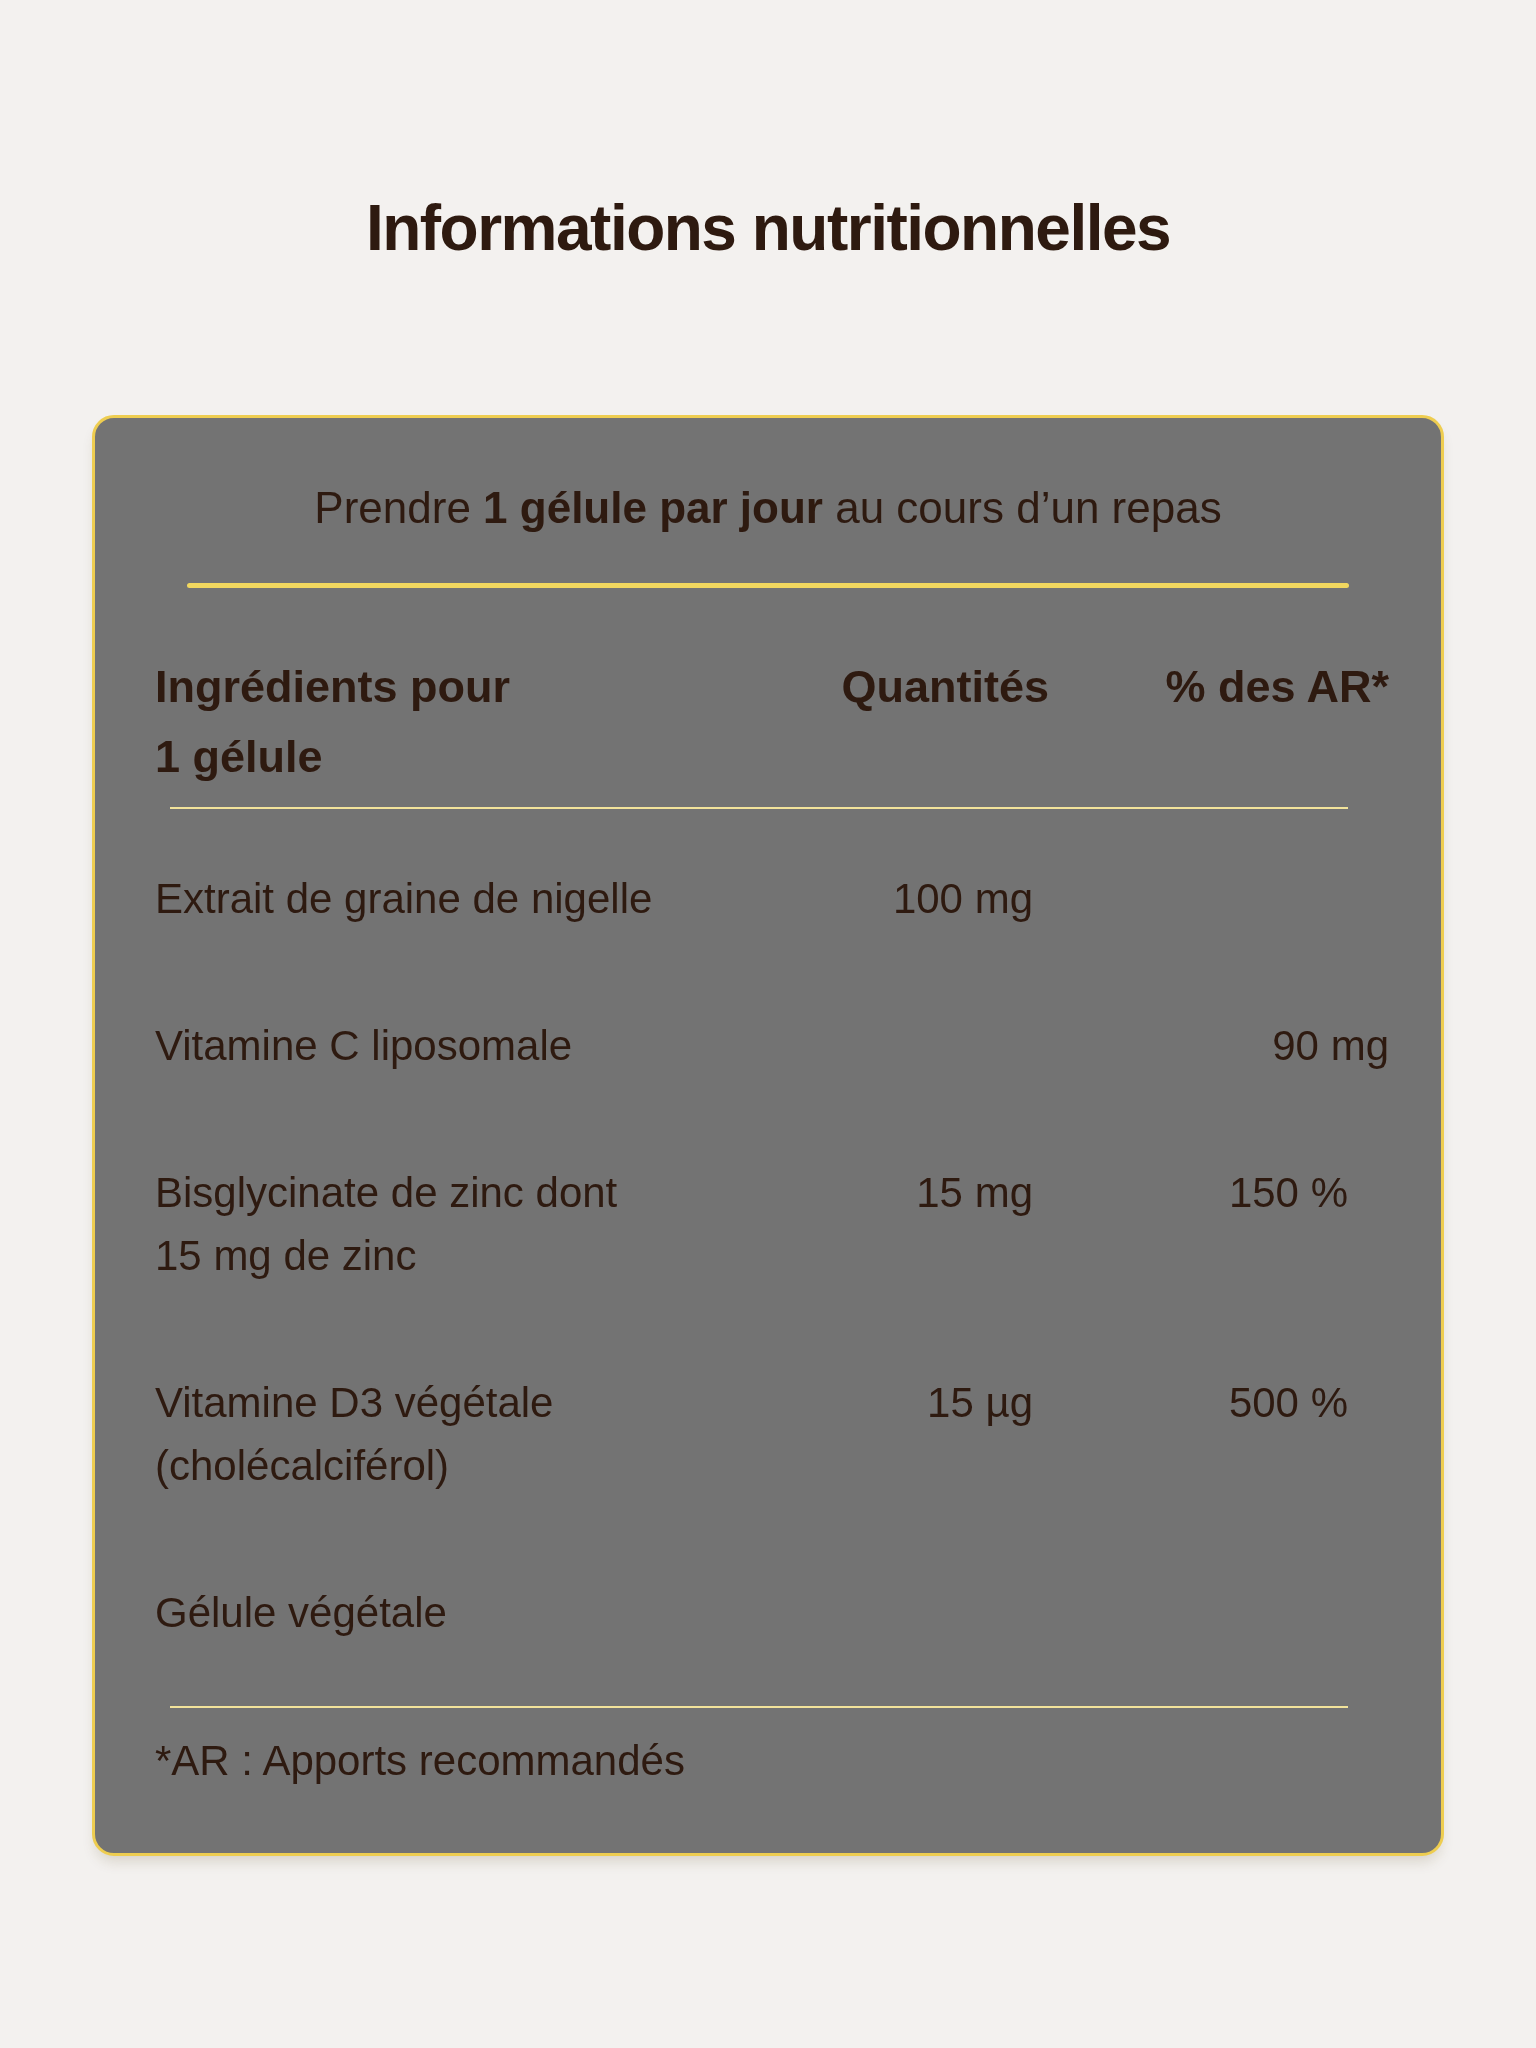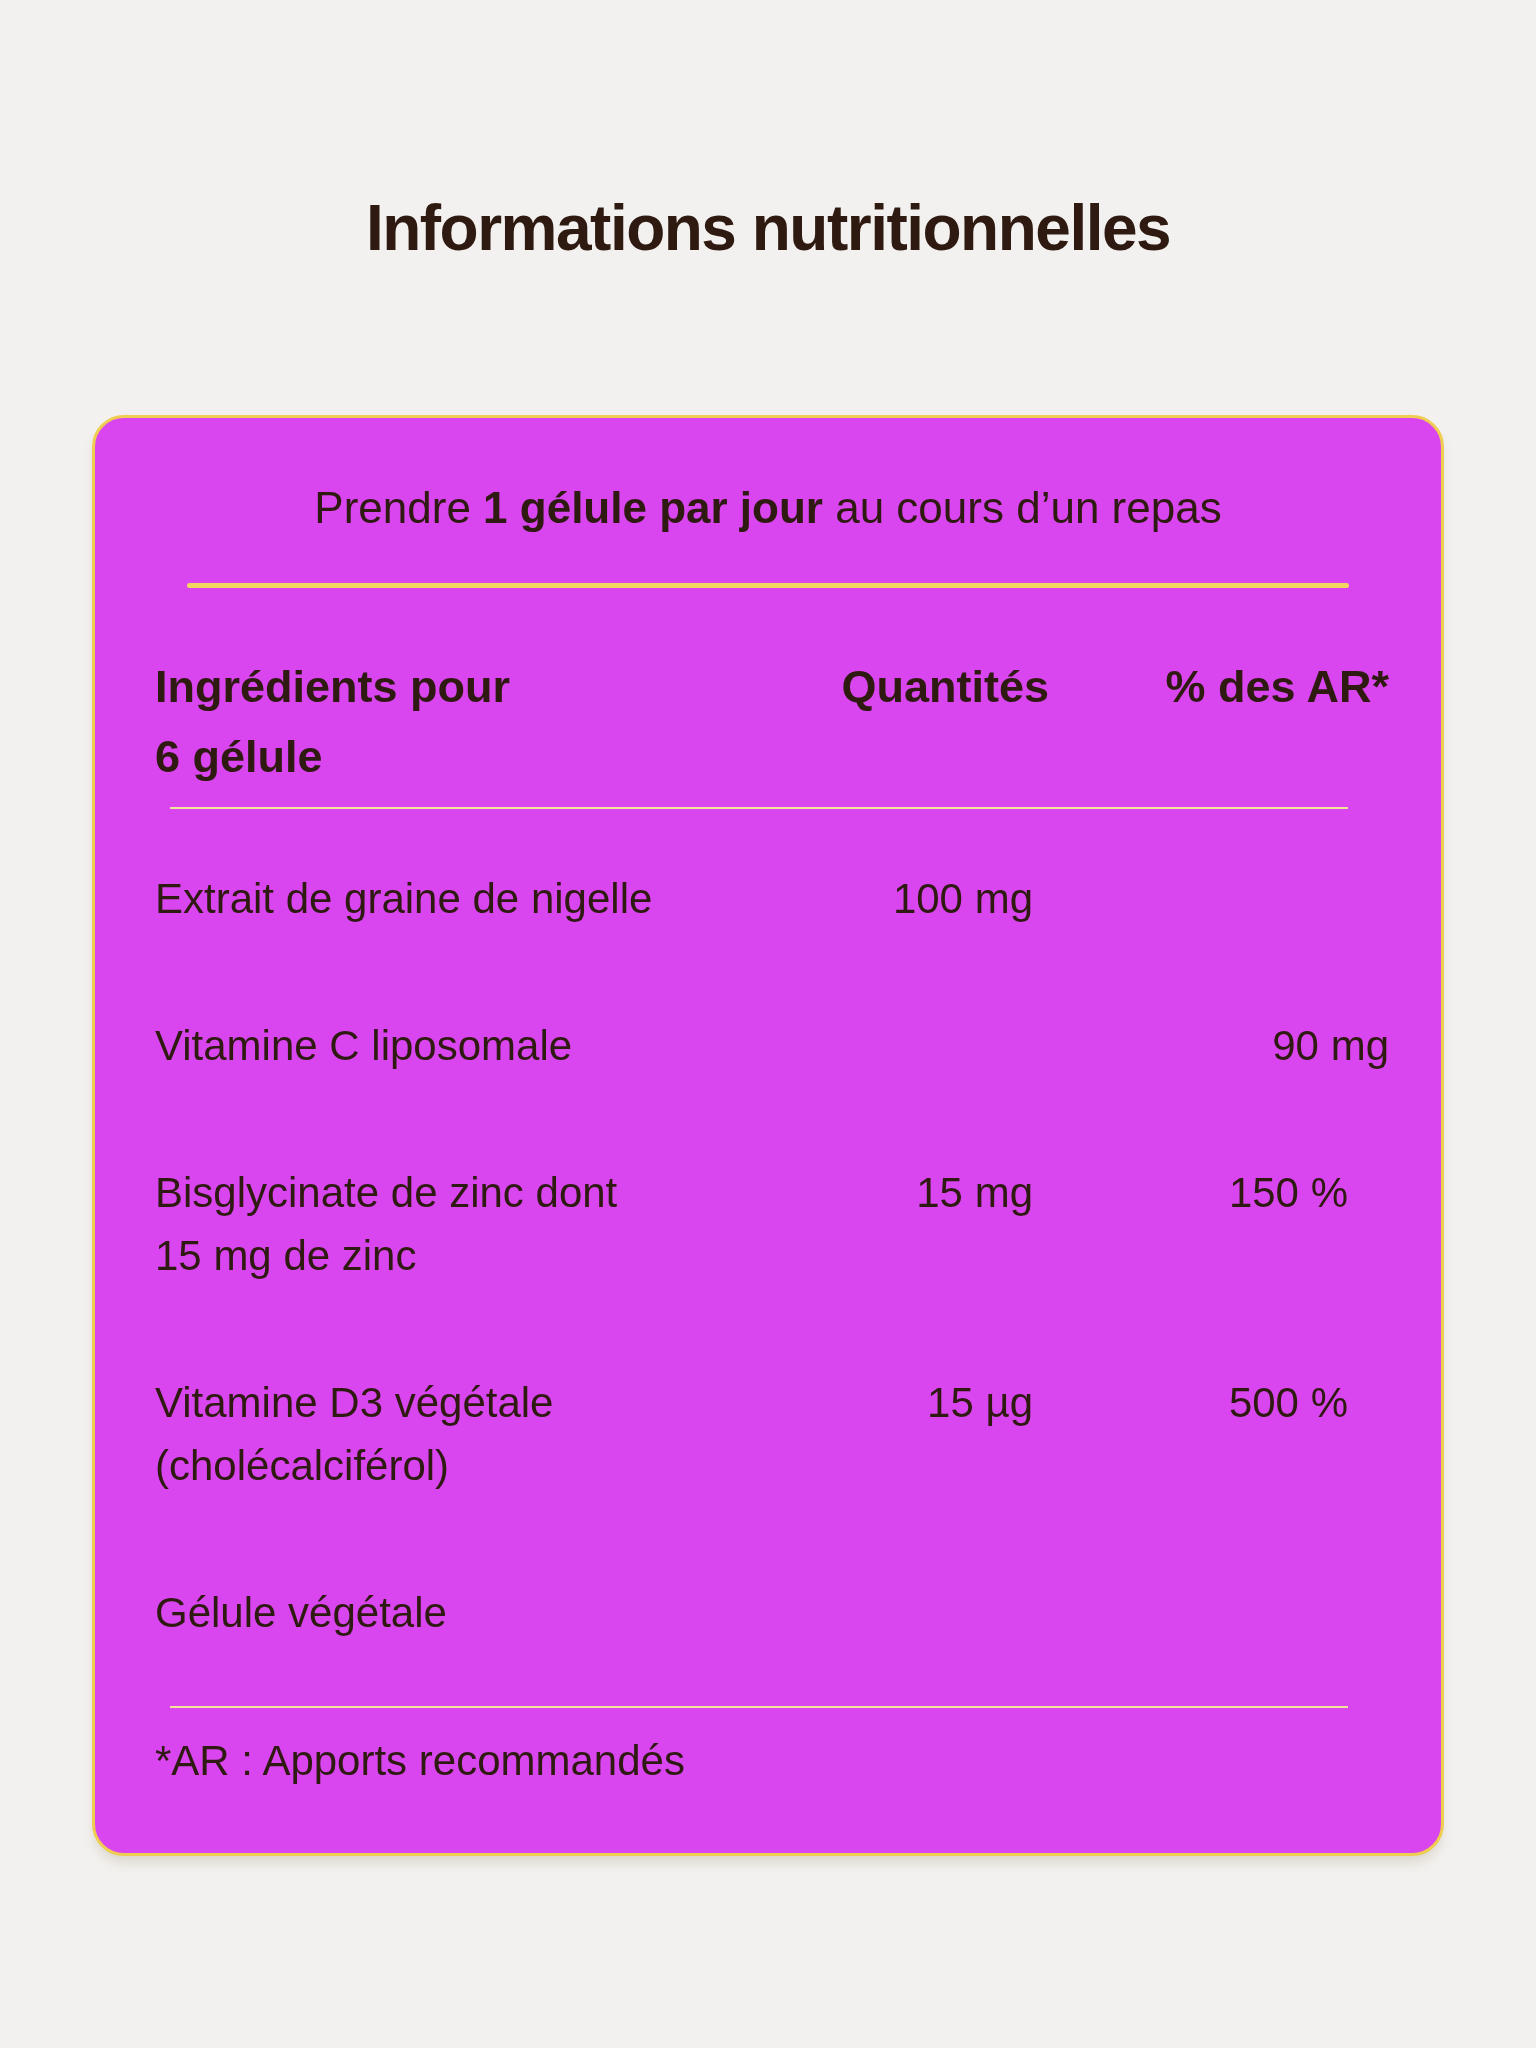--- a/index.html
+++ b/index.html
@@ -21,23 +21,23 @@
     font-size: 64px;
     font-weight: 700;
     letter-spacing: -1.5px;
     color: #2e1a10;
     line-height: 1.2;
   }
   .card {
     box-sizing: border-box;
     width: 1352px;
     margin: 148px auto 0 auto;
-    background: #d946ef;
+    background: #737373;
     border: 3px solid #eecd50;
-    border-radius: 32px;
+    border-radius: 22px;
     padding: 62px 0 64px 0;
     box-shadow: 0 9px 14px -4px rgba(90, 70, 20, 0.18);
   }
   .intro {
     margin: 0;
     padding: 0 60px;
     text-align: center;
     font-size: 44px;
     line-height: 1.25;
     color: #2e1a10;
@@ -118,21 +118,21 @@
 <h1 class="page-title">Informations nutritionnelles</h1>
 
 <div class="card">
 
   <p class="intro"><span>Prendre </span><b>1 gélule par jour</b><span> au cours d’un repas</span></p>
 
   <div class="divider thick"></div>
 
   <div class="section thead row">
     <div class="col-label">Ingrédients pour
-6 gélule</div>
+1 gélule</div>
     <div class="col-qty">Quantités</div>
     <div class="col-pct">% des AR*</div>
   </div>
 
   <div class="divider thin"></div>
 
   <div class="section tbody">
 
     <div class="row trow">
       <div class="col-label">Extrait de graine de nigelle</div>

